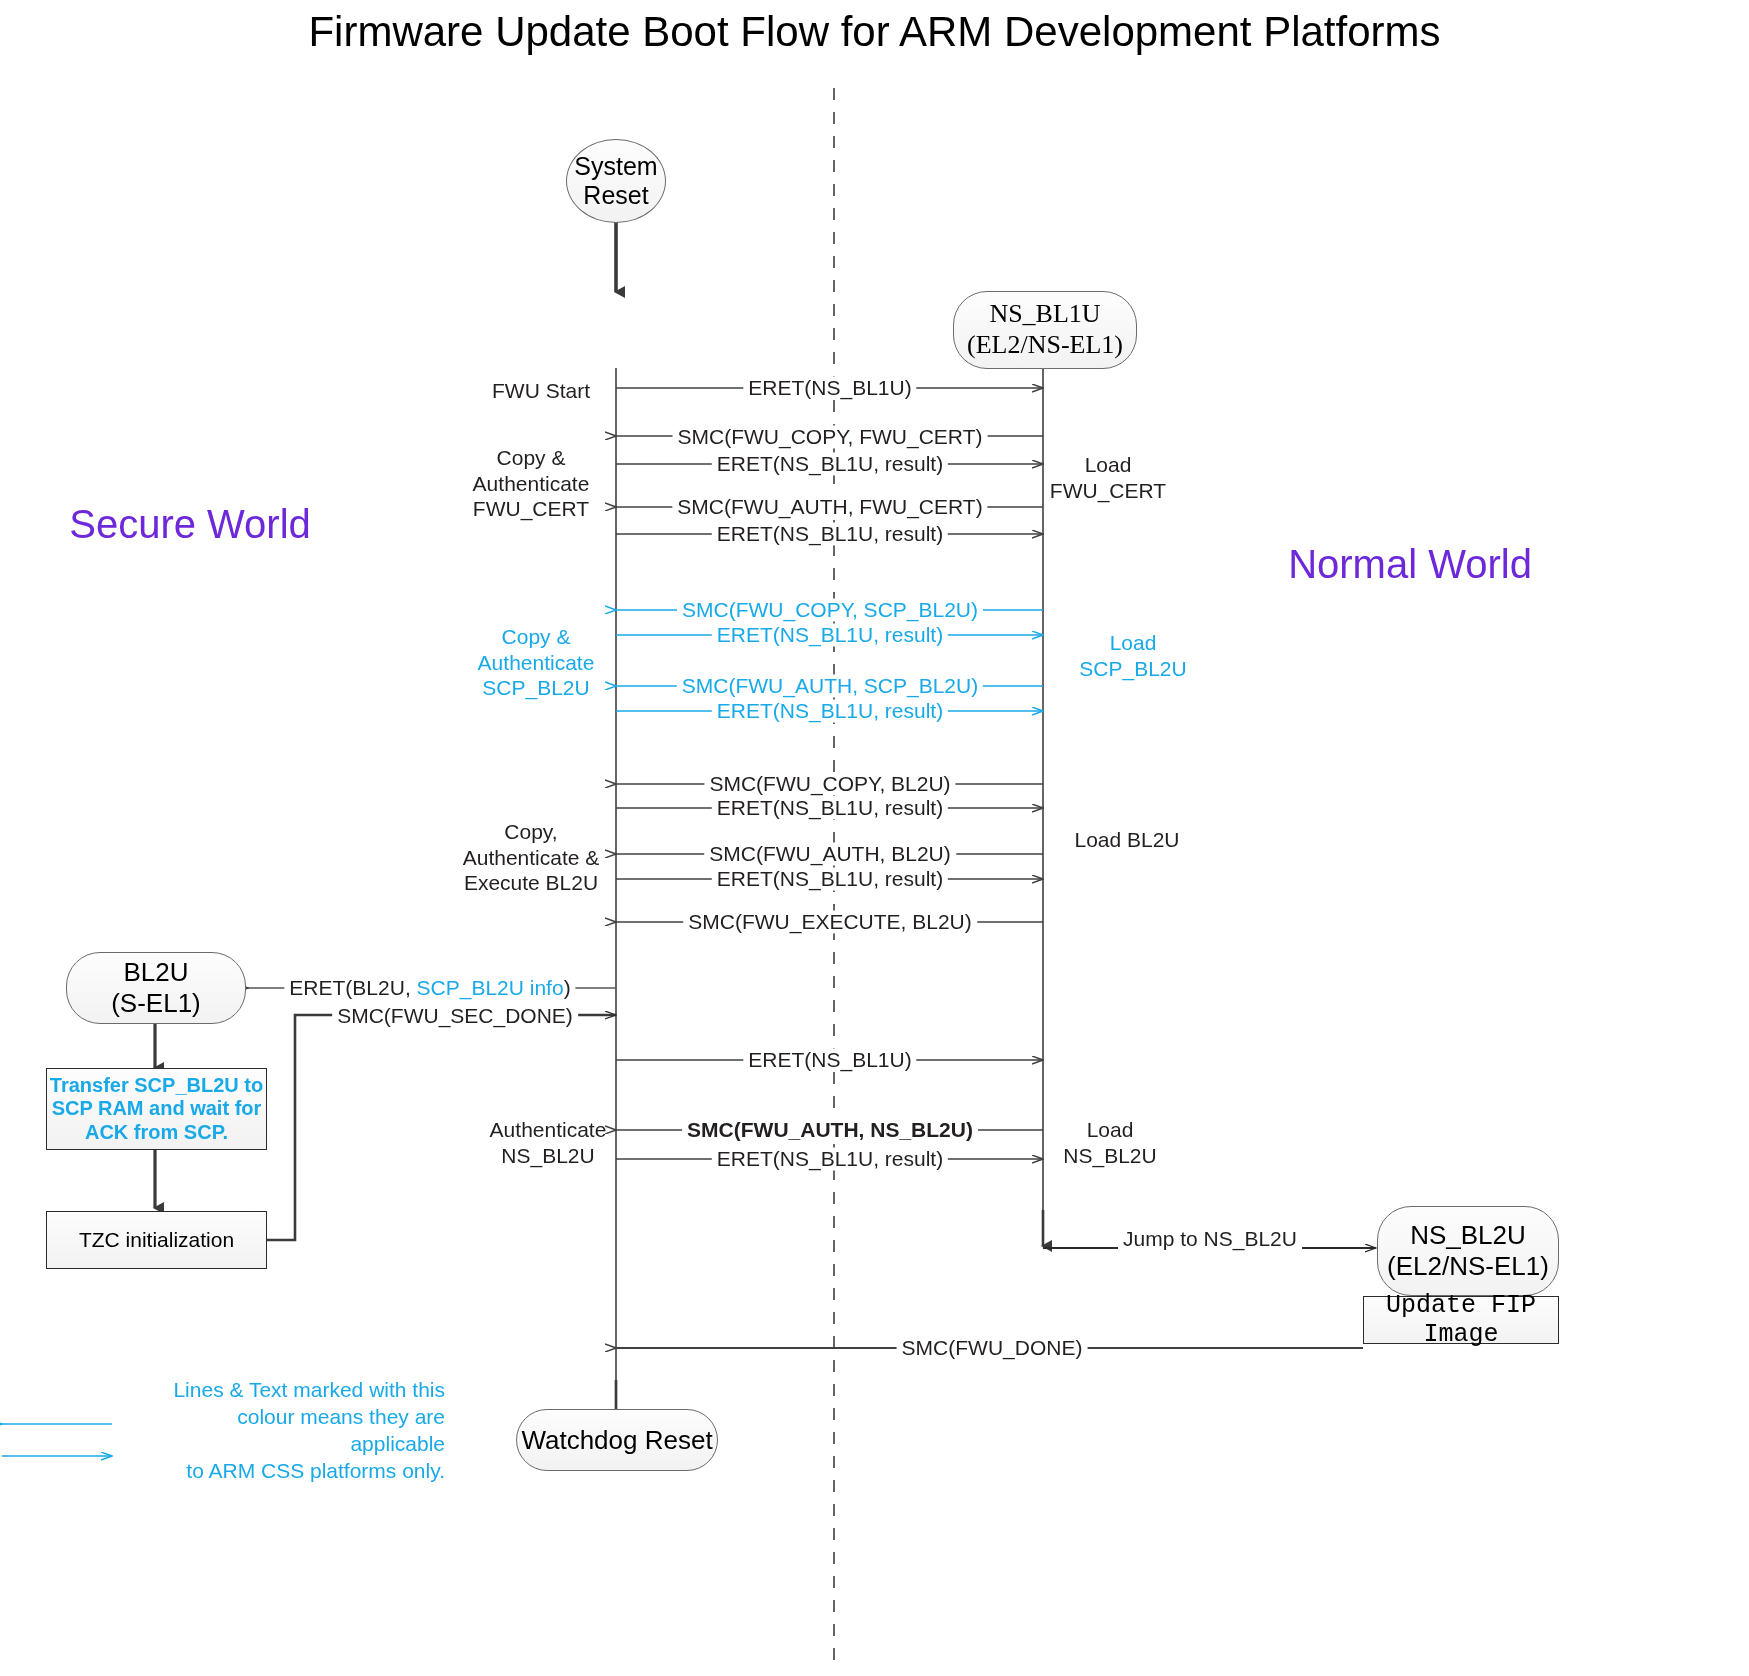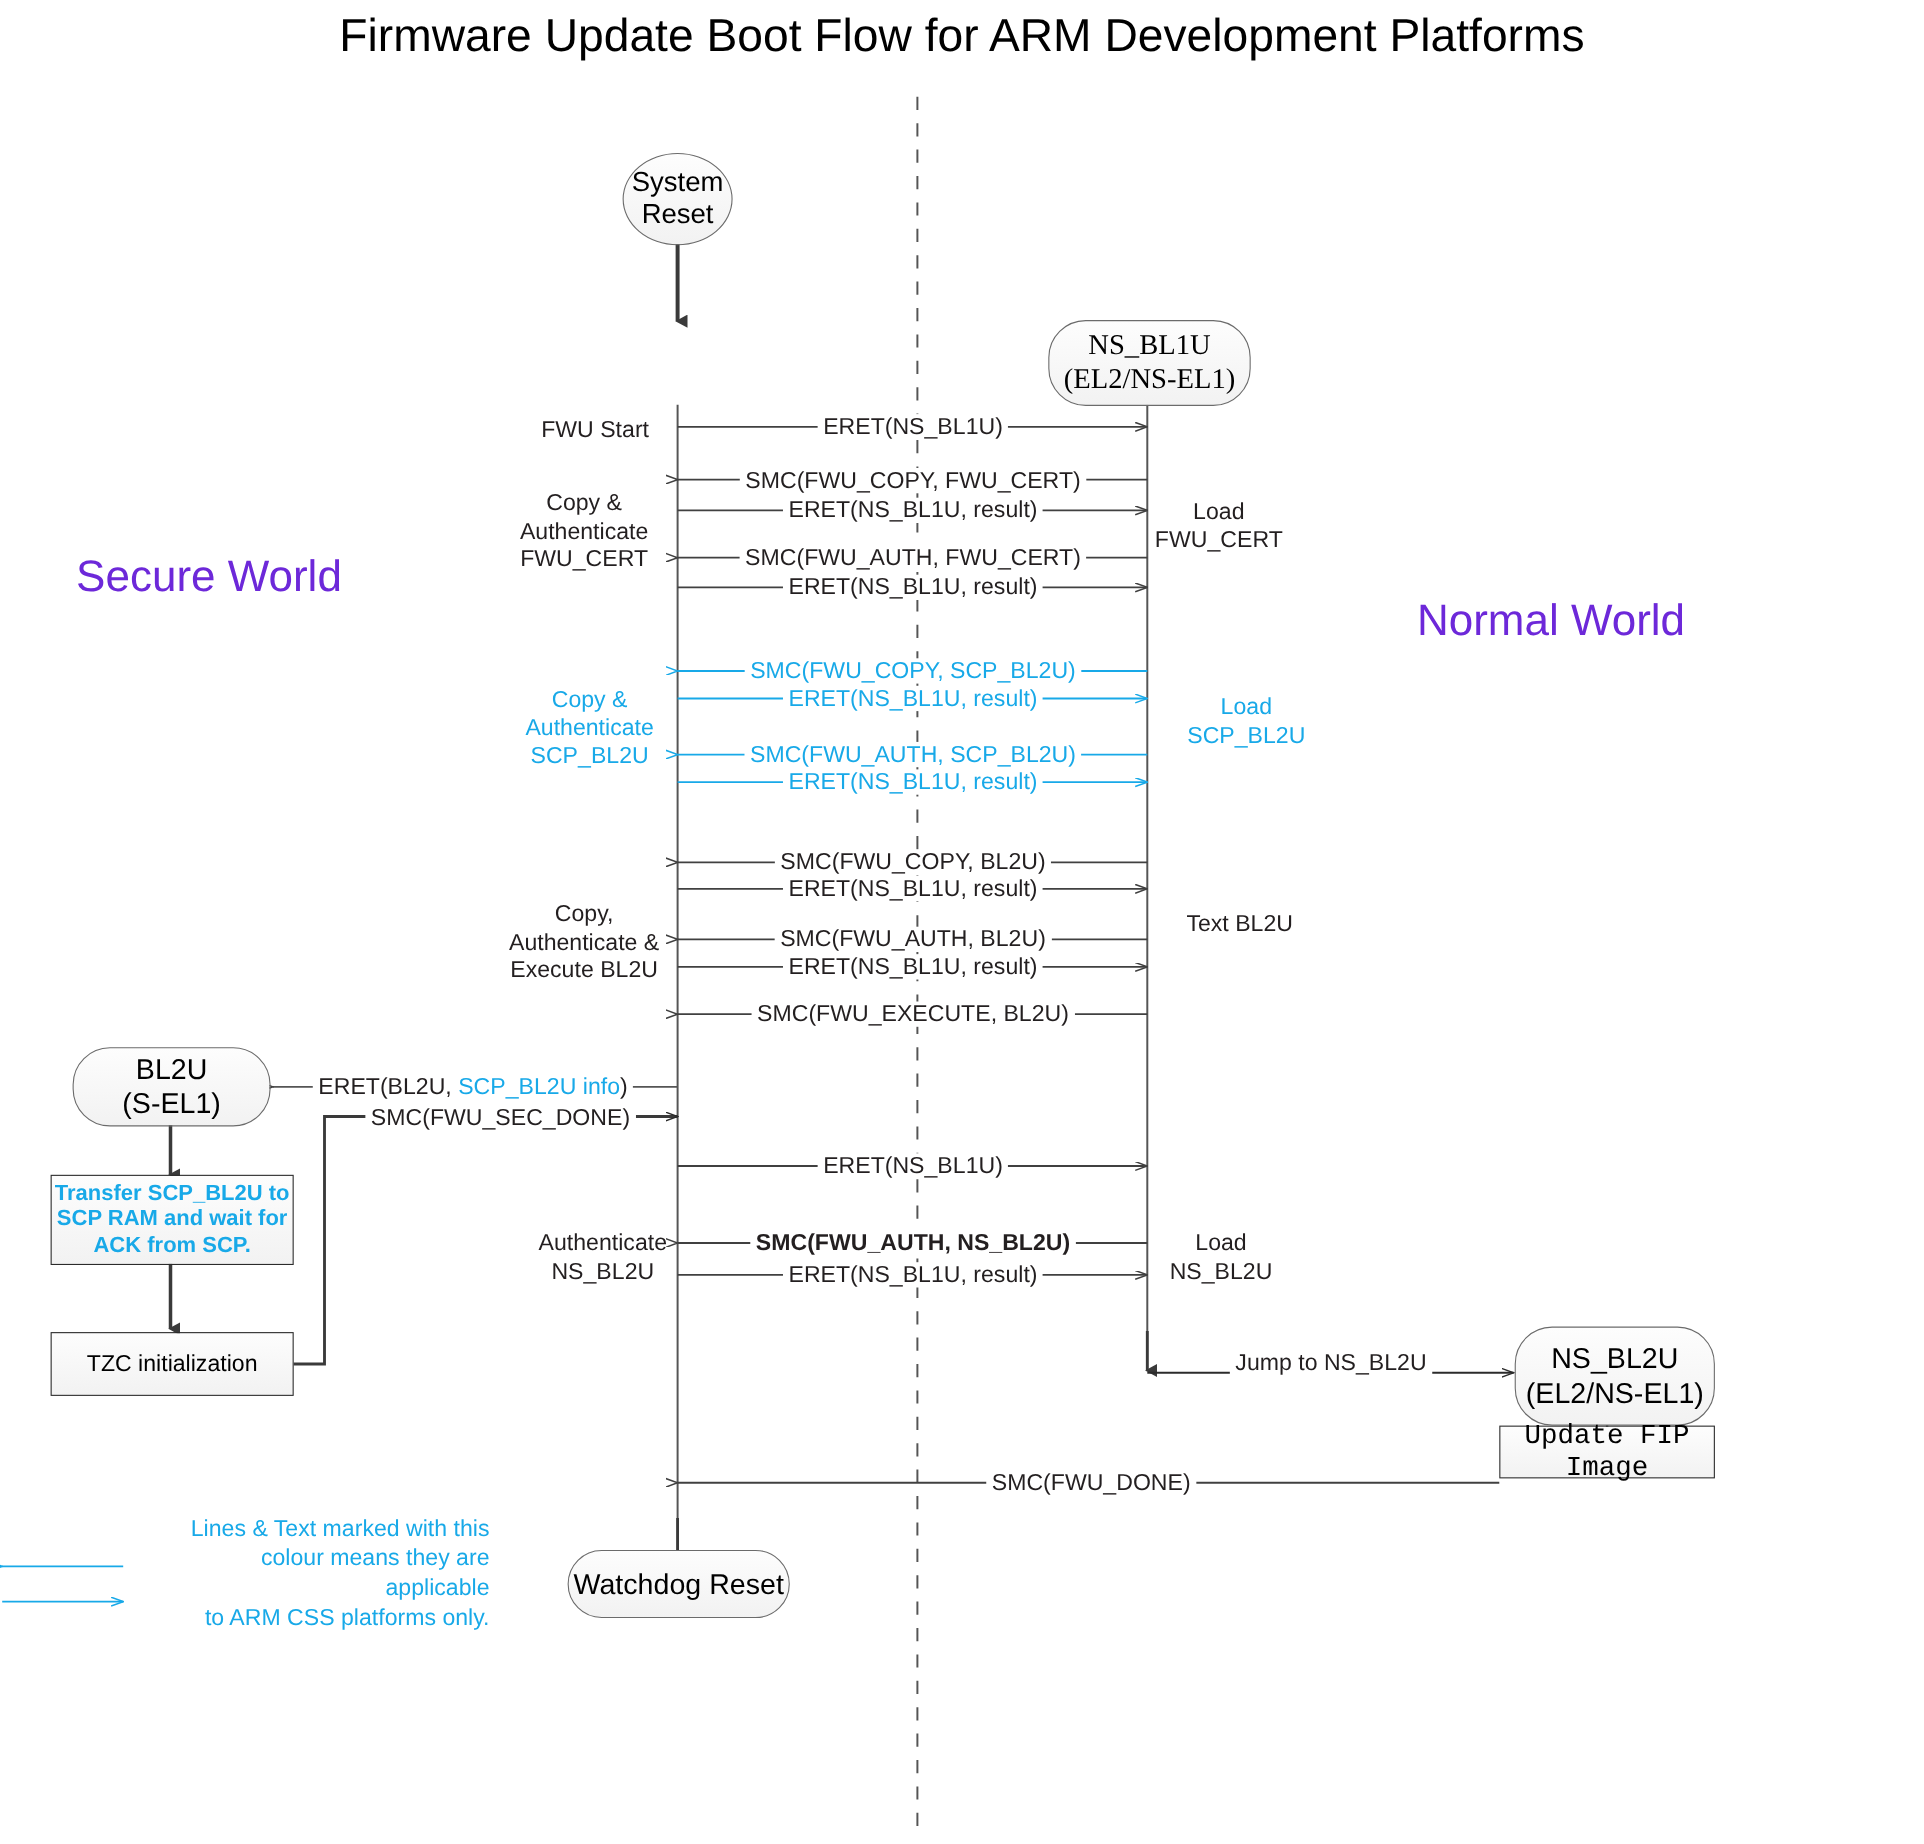--- a/index.html
+++ b/index.html
@@ -250,21 +250,21 @@
   <div class="side left-col" style="left:531px; top:857px;">Copy,
 Authenticate &amp;
 Execute BL2U</div>
   <div class="side left-col" style="left:548px; top:1143px;">Authenticate
 NS_BL2U</div>
 
   <div class="side right-col" style="left:1108px; top:478px;">Load
 FWU_CERT</div>
   <div class="side right-col cyan" style="left:1133px; top:656px;">Load
 SCP_BL2U</div>
-  <div class="side right-col" style="left:1127px; top:840px;">Text BL2U</div>
+  <div class="side right-col" style="left:1127px; top:840px;">Load BL2U</div>
   <div class="side right-col" style="left:1110px; top:1143px;">Load
 NS_BL2U</div>
 
   <div class="legend-text" style="left:140px; top:1377px; width:305px;">Lines &amp; Text marked with this
 colour means they are applicable
 to ARM CSS platforms only.</div>
 
 </div>
 
 </body></html>

